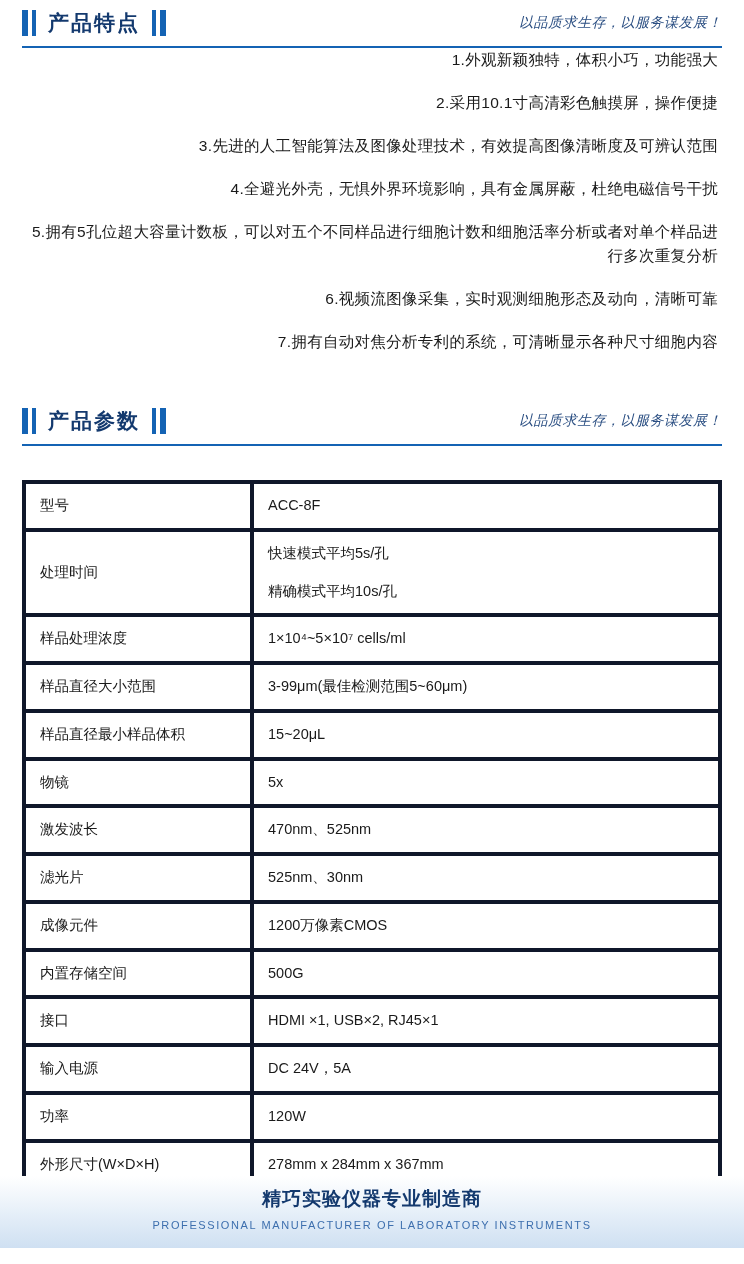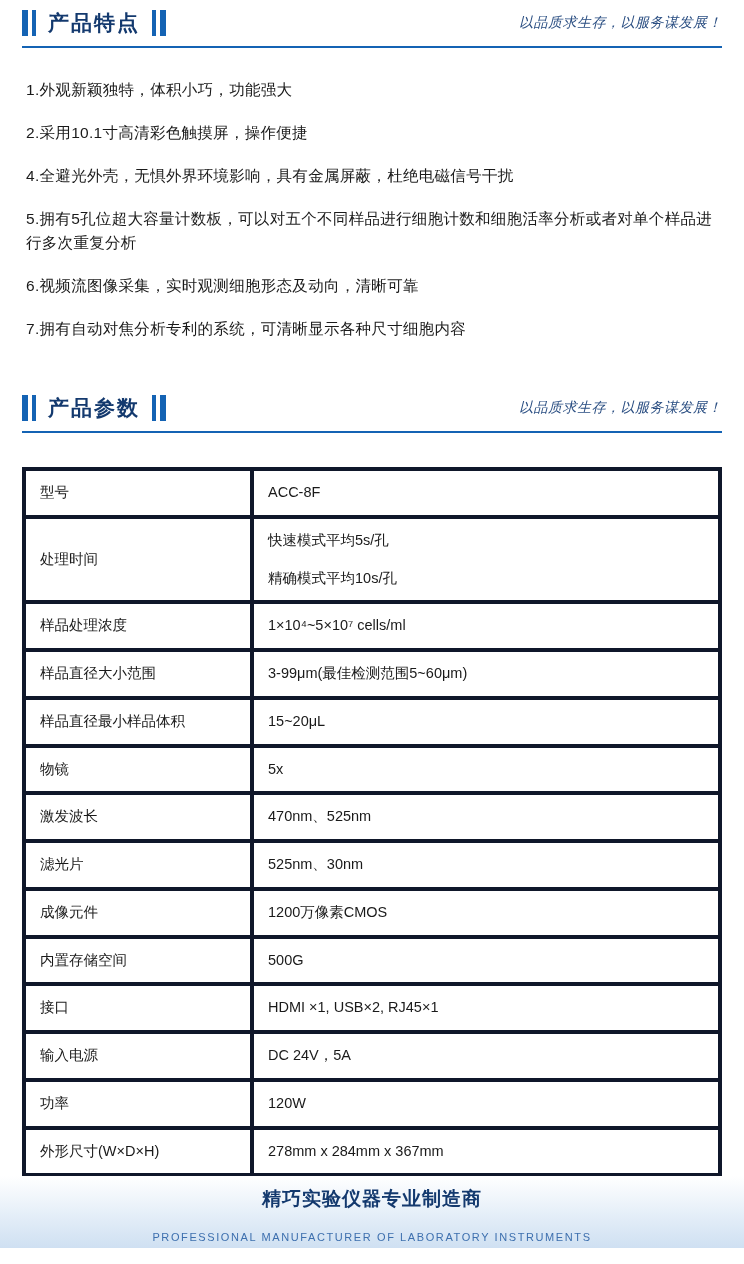--- a/index.html
+++ b/index.html
@@ -59,21 +59,21 @@
     font-size: 14px;
     color: #2a4e82;
     letter-spacing: 0.5px;
     font-style: italic;
     font-family: "Liberation Serif", "DejaVu Serif", serif;
   }
 
   
   .features {
     margin: 0 26px;
-    padding-top: 30px;
+    text-align: right;
   }
   .feature-item {
     font-size: 15.5px;
     line-height: 1.55;
     color: #1a1a1a;
     margin-bottom: 19px;
     letter-spacing: 0.3px;
   }
 
   
@@ -117,21 +117,21 @@
     box-sizing: border-box;
     padding-top: 10px;
   }
   .footer-cn {
     font-size: 19px;
     font-weight: bold;
     color: #13396e;
     letter-spacing: 1px;
   }
   .footer-en {
-    margin-top: 19px;
+    margin-top: 7px;
     font-size: 11px;
     color: #3d6fae;
     letter-spacing: 1.6px;
   }
 </style>
 </head>
 <body>
 
 <div class="page">
 
@@ -144,20 +144,21 @@
     <span class="bar-group">
       <span class="bar thin"></span>
         <span class="bar"></span>
     </span>
     <span class="slogan">以品质求生存，以服务谋发展！</span>
   </div>
 
   <div class="features">
     <div class="feature-item">1.外观新颖独特，体积小巧，功能强大</div>
     <div class="feature-item">2.采用10.1寸高清彩色触摸屏，操作便捷</div>
+    <div class="feature-item">3.先进的人工智能算法及图像处理技术，有效提高图像清晰度及可辨认范围</div>
     <div class="feature-item">4.全避光外壳，无惧外界环境影响，具有金属屏蔽，杜绝电磁信号干扰</div>
     <div class="feature-item">5.拥有5孔位超大容量计数板，可以对五个不同样品进行细胞计数和细胞活率分析或者对单个样品进行多次重复分析</div>
     <div class="feature-item">6.视频流图像采集，实时观测细胞形态及动向，清晰可靠</div>
     <div class="feature-item">7.拥有自动对焦分析专利的系统，可清晰显示各种尺寸细胞内容</div>
   </div>
 
   <div class="spec-header-wrap">
     <div class="section-header">
       <span class="bar-group">
         <span class="bar"></span>

